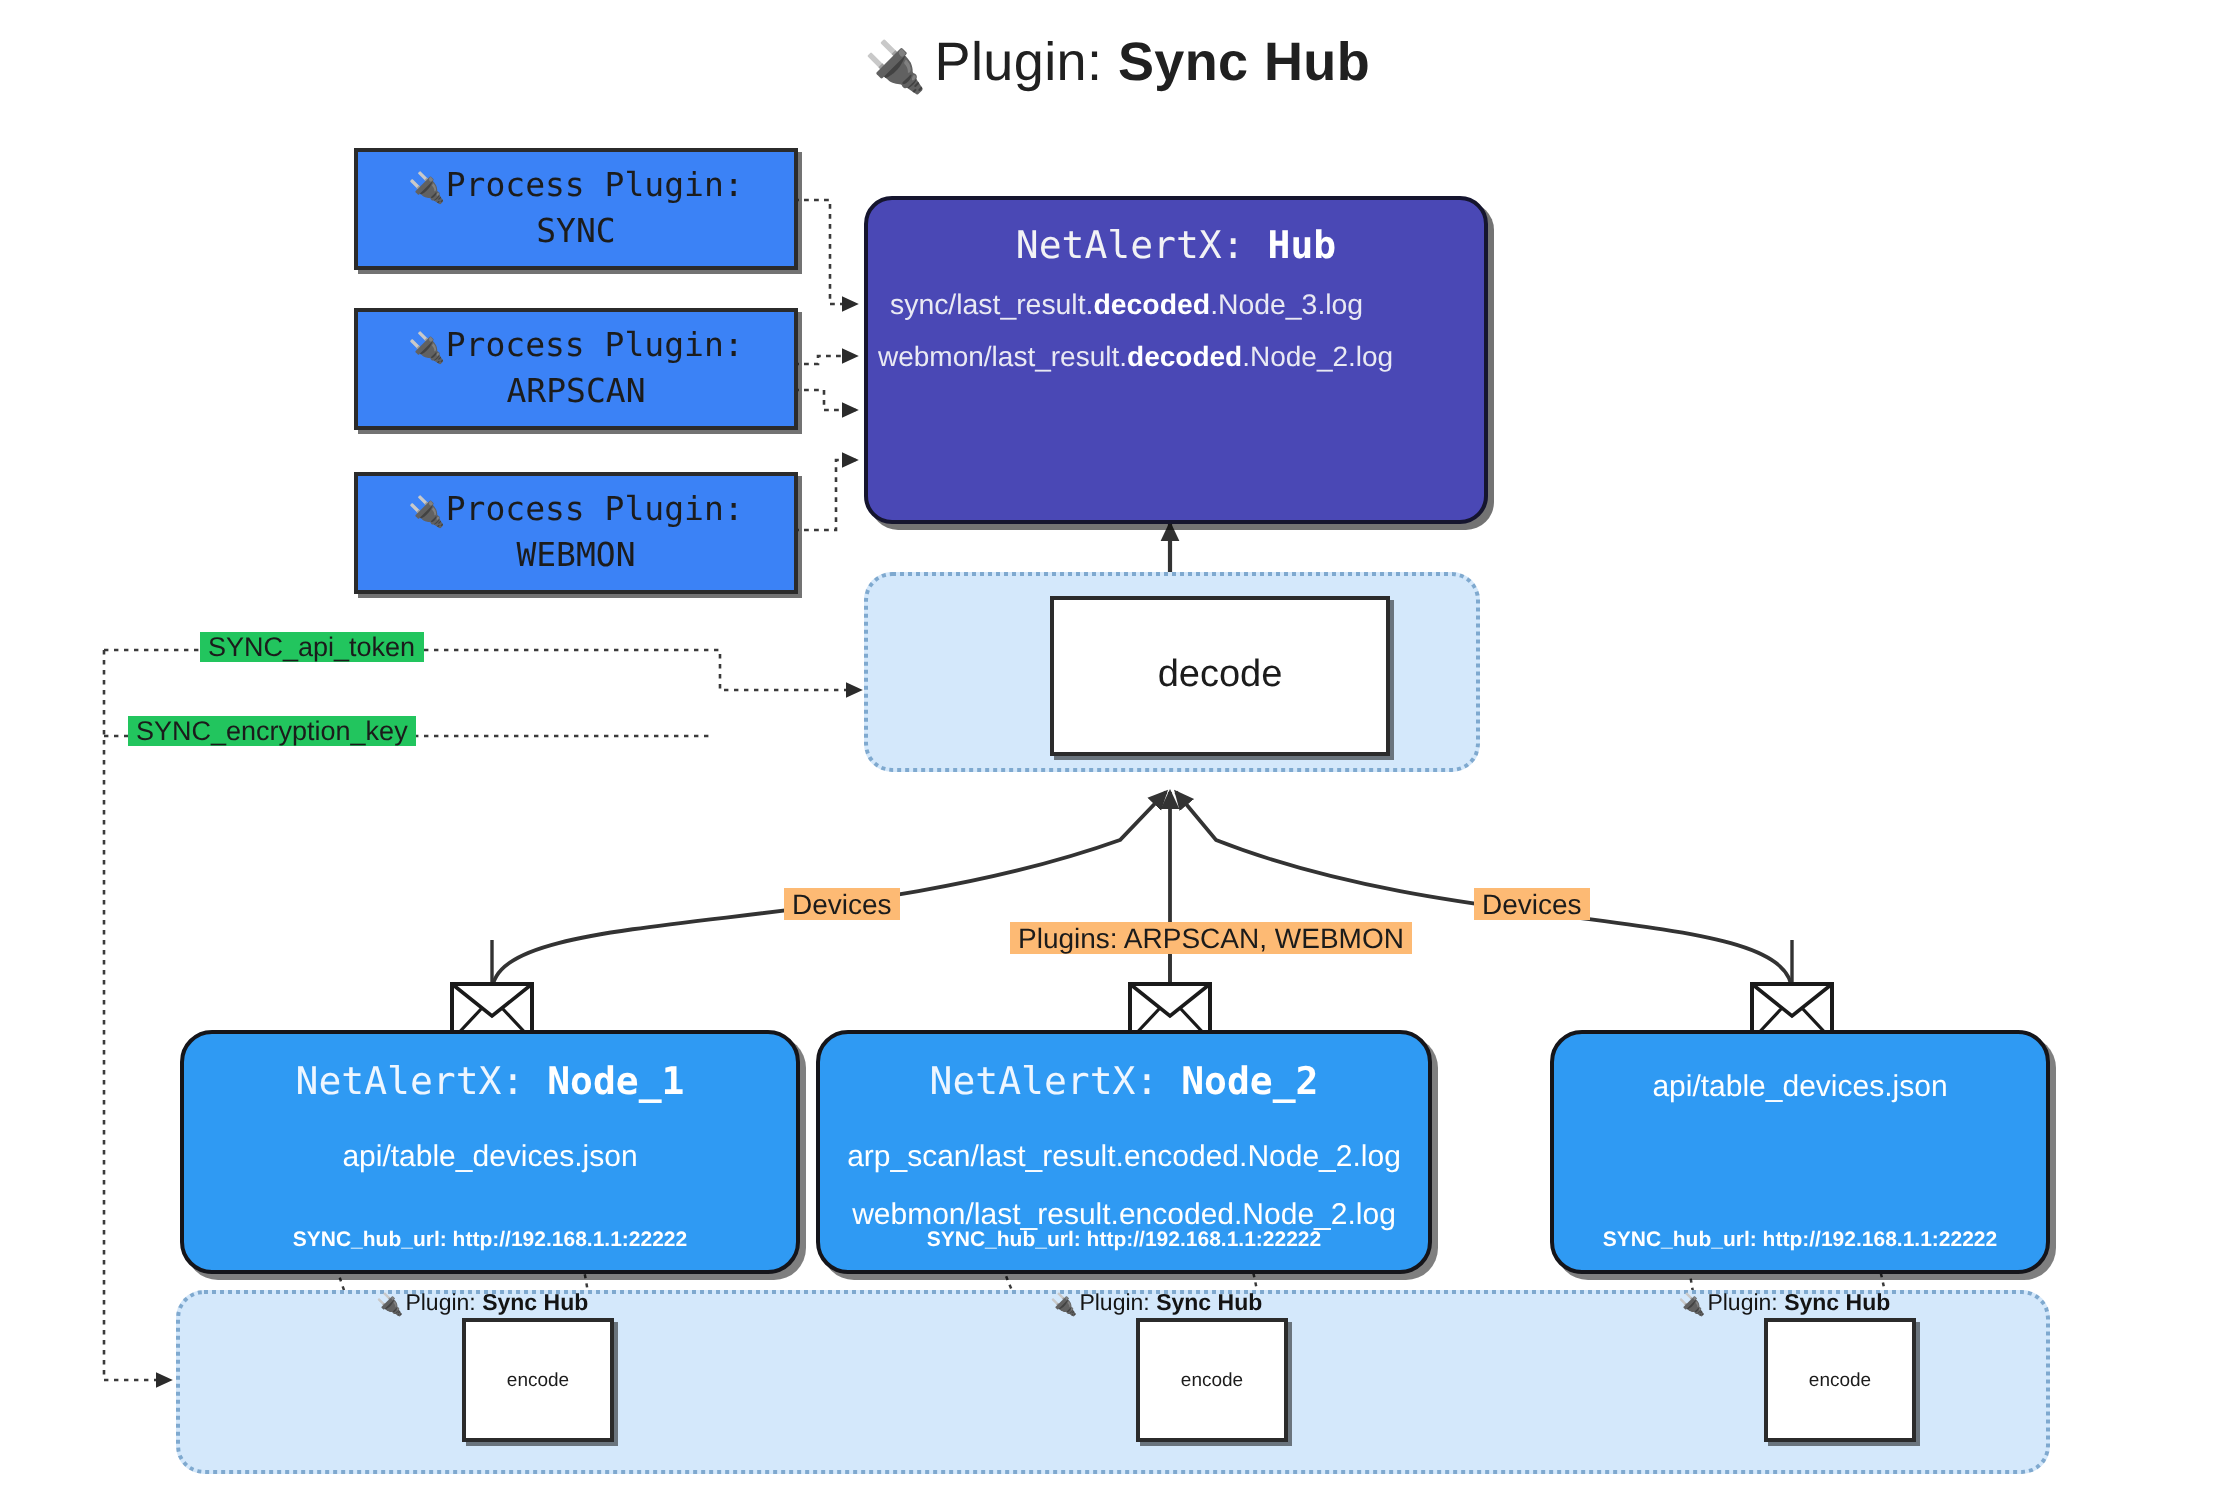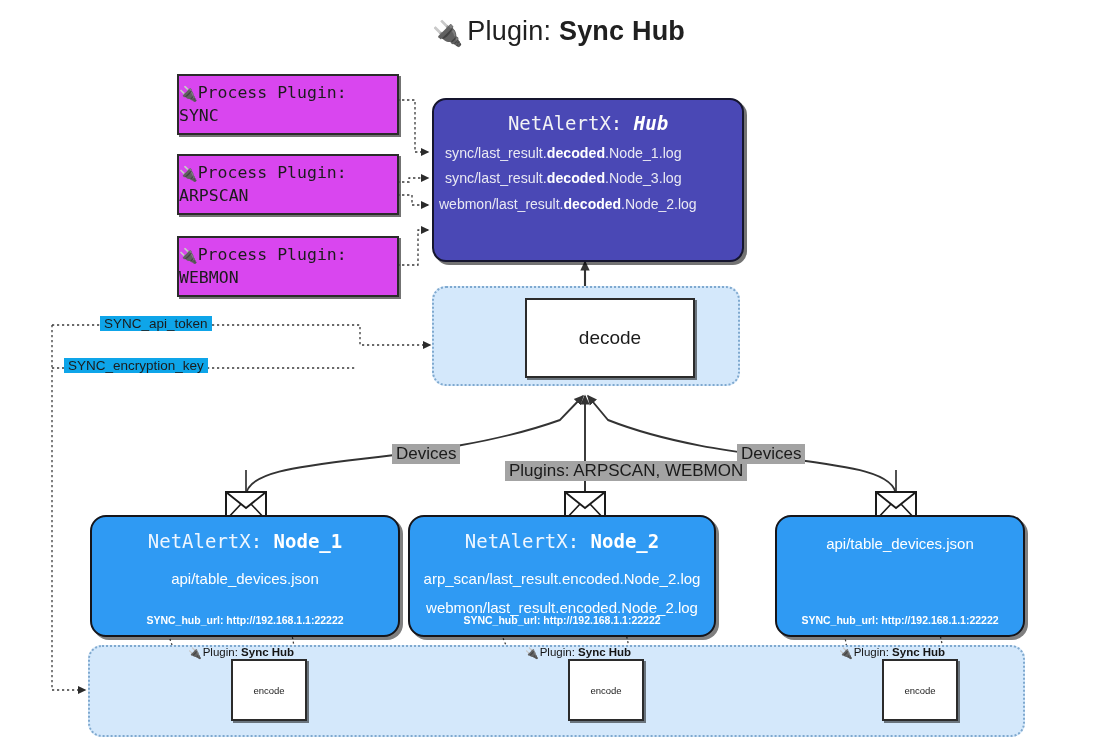--- a/index.html
+++ b/index.html
@@ -8,38 +8,38 @@
   #canvas{position:absolute;left:0;top:0;width:1117px;height:754px;border-radius:23px;}
   svg.layer{position:absolute;left:0;top:0;width:1117px;height:754px;pointer-events:none;}
 
   
   #title{position:absolute;left:0;top:16px;width:1117px;text-align:center;
          font-size:27px;color:#202020;letter-spacing:.2px;}
   #title .plug{font-size:25px;vertical-align:-2px;margin-right:4px;}
   #title .b{font-weight:bold;}
 
   
-  .procbox{position:absolute;width:218px;height:57px;background:#d946ef;
+  .procbox{position:absolute;width:218px;height:57px;background:#3b82f6;
            border:2px solid #2b2b2b;box-shadow:2px 2px 0 rgba(0,0,0,.55);
            font-family:"DejaVu Sans Mono","Liberation Mono",monospace;
            font-size:16.5px;color:#1c1c1c;
-           display:flex;flex-direction:column;
+           display:flex;flex-direction:column;align-items:center;
            justify-content:center;line-height:1.35;}
   .procbox .l1{white-space:nowrap;}
   .procbox .l1 .plug{font-family:"DejaVu Sans",sans-serif;font-size:15px;vertical-align:-1px;}
 
   
   #hubUrl{position:absolute;left:432px;top:76px;width:308px;text-align:center;
           font-size:13px;font-weight:bold;color:#1b1b1b;margin-top:39px;}
   #hub{position:absolute;left:432px;top:98px;width:308px;height:160px;
        background:#4a48b5;border:2px solid #15152e;border-radius:14px;
        box-shadow:3px 3px 0 rgba(0,0,0,.55);color:#ffffff;}
   #hub .hubtitle{text-align:center;margin-top:12px;font-size:19px;
        font-family:"DejaVu Sans Mono","Liberation Mono",monospace;color:#f2f2f5;}
-  #hub .hubtitle b{color:#ffffff;font-style:italic;}
+  #hub .hubtitle b{color:#ffffff;}
   #hub .loglist{margin-top:7px;}
   #hub .logline{font-size:14.2px;color:#e9e9f3;line-height:1.78;
                 white-space:nowrap;padding-left:11px;}
   #hub .logline b{color:#ffffff;font-weight:bold;}
   #hub .logline.wide{padding-left:5px;font-size:14px;}
 
   
   .bluebox{position:absolute;background:#d4e8fb;border:2px dotted #7fa9cf;
            border-radius:14px;box-sizing:border-box;}
   #decodeWrap{left:432px;top:286px;width:308px;height:100px;}
@@ -47,37 +47,37 @@
 
   
   .whitebox{position:absolute;background:#ffffff;border:2px solid #2b2b2b;
             box-shadow:2px 2px 0 rgba(0,0,0,.5);
             display:flex;align-items:center;justify-content:center;
             font-family:Liberation Sans, sans-serif;color:#1c1c1c;margin-left:22px;}
   #decodeBox{left:503px;top:298px;width:166px;height:76px;font-size:19px;}
   .encodeBox{width:72px;height:58px;font-size:9.5px;}
 
   
-  .tokenlabel{position:absolute;font-size:13.5px;color:#1b1b1b;background:#0ea5e9;
+  .tokenlabel{position:absolute;font-size:13.5px;color:#1b1b1b;background:#22c55e;
               padding:0 4px;white-space:nowrap;}
 
   
   .nodebox{position:absolute;background:#2f9af3;border:2px solid #15151a;
            border-radius:16px;box-shadow:3px 3px 0 rgba(0,0,0,.5);
            color:#ffffff;box-sizing:border-box;}
   .nodebox .ntitle{text-align:center;margin-top:13px;font-size:19px;
            font-family:"DejaVu Sans Mono","Liberation Mono",monospace;color:#eef6ff;}
   .nodebox .ntitle b{color:#ffffff;}
   .nodebox .nlines{margin-top:12px;text-align:center;}
   .nodebox .nline{font-size:15px;color:#ffffff;line-height:1.95;white-space:nowrap;}
   .nodebox .nfoot{position:absolute;left:0;bottom:9px;width:100%;text-align:center;
            font-size:10.5px;font-weight:bold;color:#ffffff;white-space:nowrap;}
 
   
-  .edgelabel{position:absolute;font-size:17px;color:#1b1b1b;background:#a3a3a3;
+  .edgelabel{position:absolute;font-size:14px;color:#1b1b1b;background:#fdba74;
              padding:0 4px;white-space:nowrap;}
   .pluglabel{position:absolute;font-size:11.5px;color:#141414;white-space:nowrap;}
   .pluglabel .plug{font-size:11px;vertical-align:-1px;margin-right:1px;}
   .pluglabel b{font-weight:bold;}
 </style>
 </head>
 <body>
 
 <div id="canvas">
 
@@ -169,21 +169,20 @@
     <div>WEBMON</div>
   </div>
 
   <div id="hubUrl">http://192.168.1.1:22222</div>
   <div id="hub">
     <div class="hubtitle">
       <span>NetAlertX:</span>
       <b>Hub</b>
     </div>
     <div class="loglist">
-      <div class="logline"><span>sync/last_result.</span><b>decoded</b><span>.Node_1.log</span></div>
       <div class="logline"><span>sync/last_result.</span><b>decoded</b><span>.Node_3.log</span></div>
       <div class="logline wide"><span>webmon/last_result.</span><b>decoded</b><span>.Node_2.log</span></div>
     </div>
   </div>
 
   <div class="bluebox" id="decodeWrap"></div>
   <div class="whitebox" id="decodeBox">decode</div>
 
   <div class="tokenlabel" style="left:100px;top:316px;">SYNC_api_token</div>
   <div class="tokenlabel" style="left:64px;top:358px;">SYNC_encryption_key</div>

